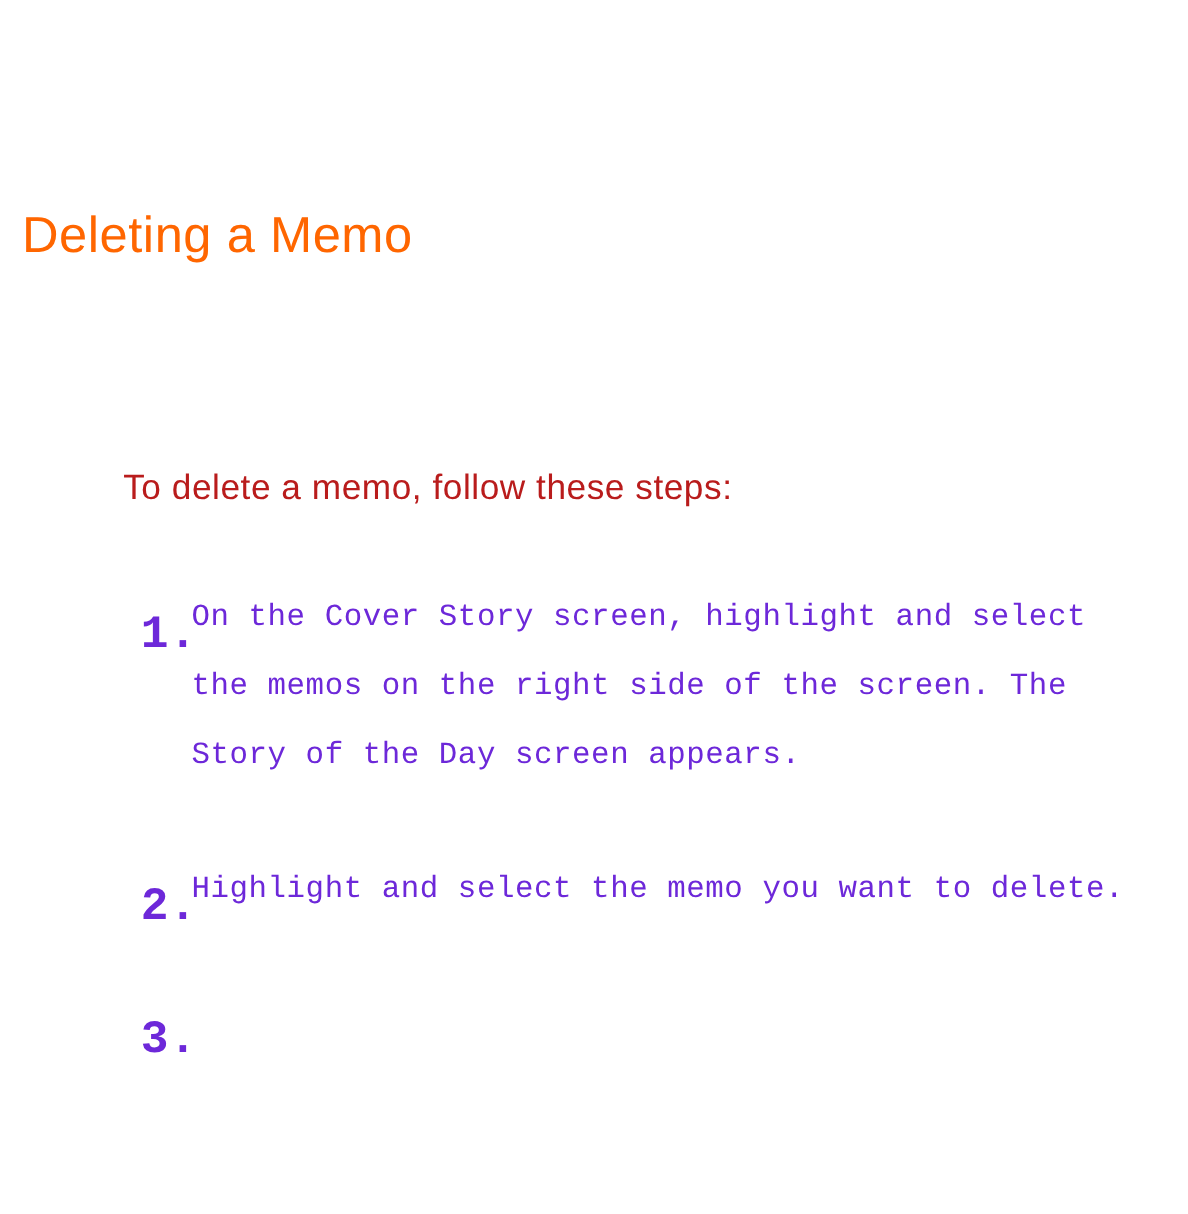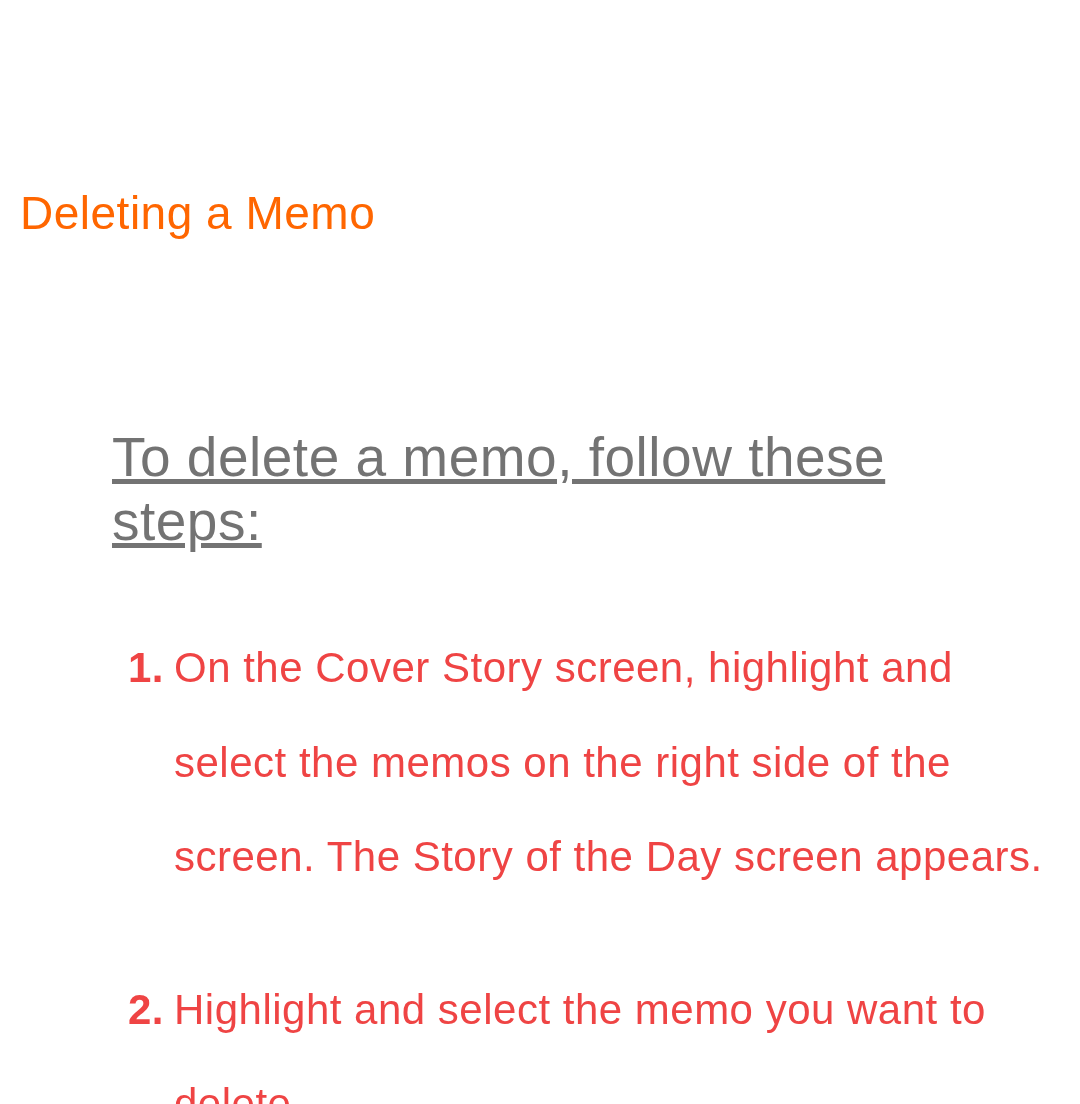--- a/index.html
+++ b/index.html
@@ -19,40 +19,40 @@
       font-size: 46px;
       font-weight: normal;
       padding: 150px 0 0 20px;
       letter-spacing: 0.5px;
       margin-top: 36px;
     }
     .content-wrapper {
       padding: 185px 30px 0 112px;
     }
     .intro-text {
-      color: #737373;
-      font-size: 55px;
+      color: #b91c1c;
+      font-size: 32px;
       font-weight: normal;
       margin-bottom: 68px;
       letter-spacing: 0.5px;
-      text-decoration: underline;
     }
     .step-list {
       list-style: none;
       counter-reset: step;
     }
     .step-item {
       counter-increment: step;
       position: relative;
       padding-left: 62px;
       margin-bottom: 58px;
-      font-size: 42px;
+      font-size: 28px;
       line-height: 2.25;
-      color: #ef4444;
+      color: #6d28d9;
       letter-spacing: 0.5px;
+      font-family: Liberation Mono, monospace;
     }
     .step-item::before {
       content: counter(step) ".";
       position: absolute;
       left: 16px;
       top: 0;
       font-weight: bold;
       font-size: 42px;
     }
     .step-text {

